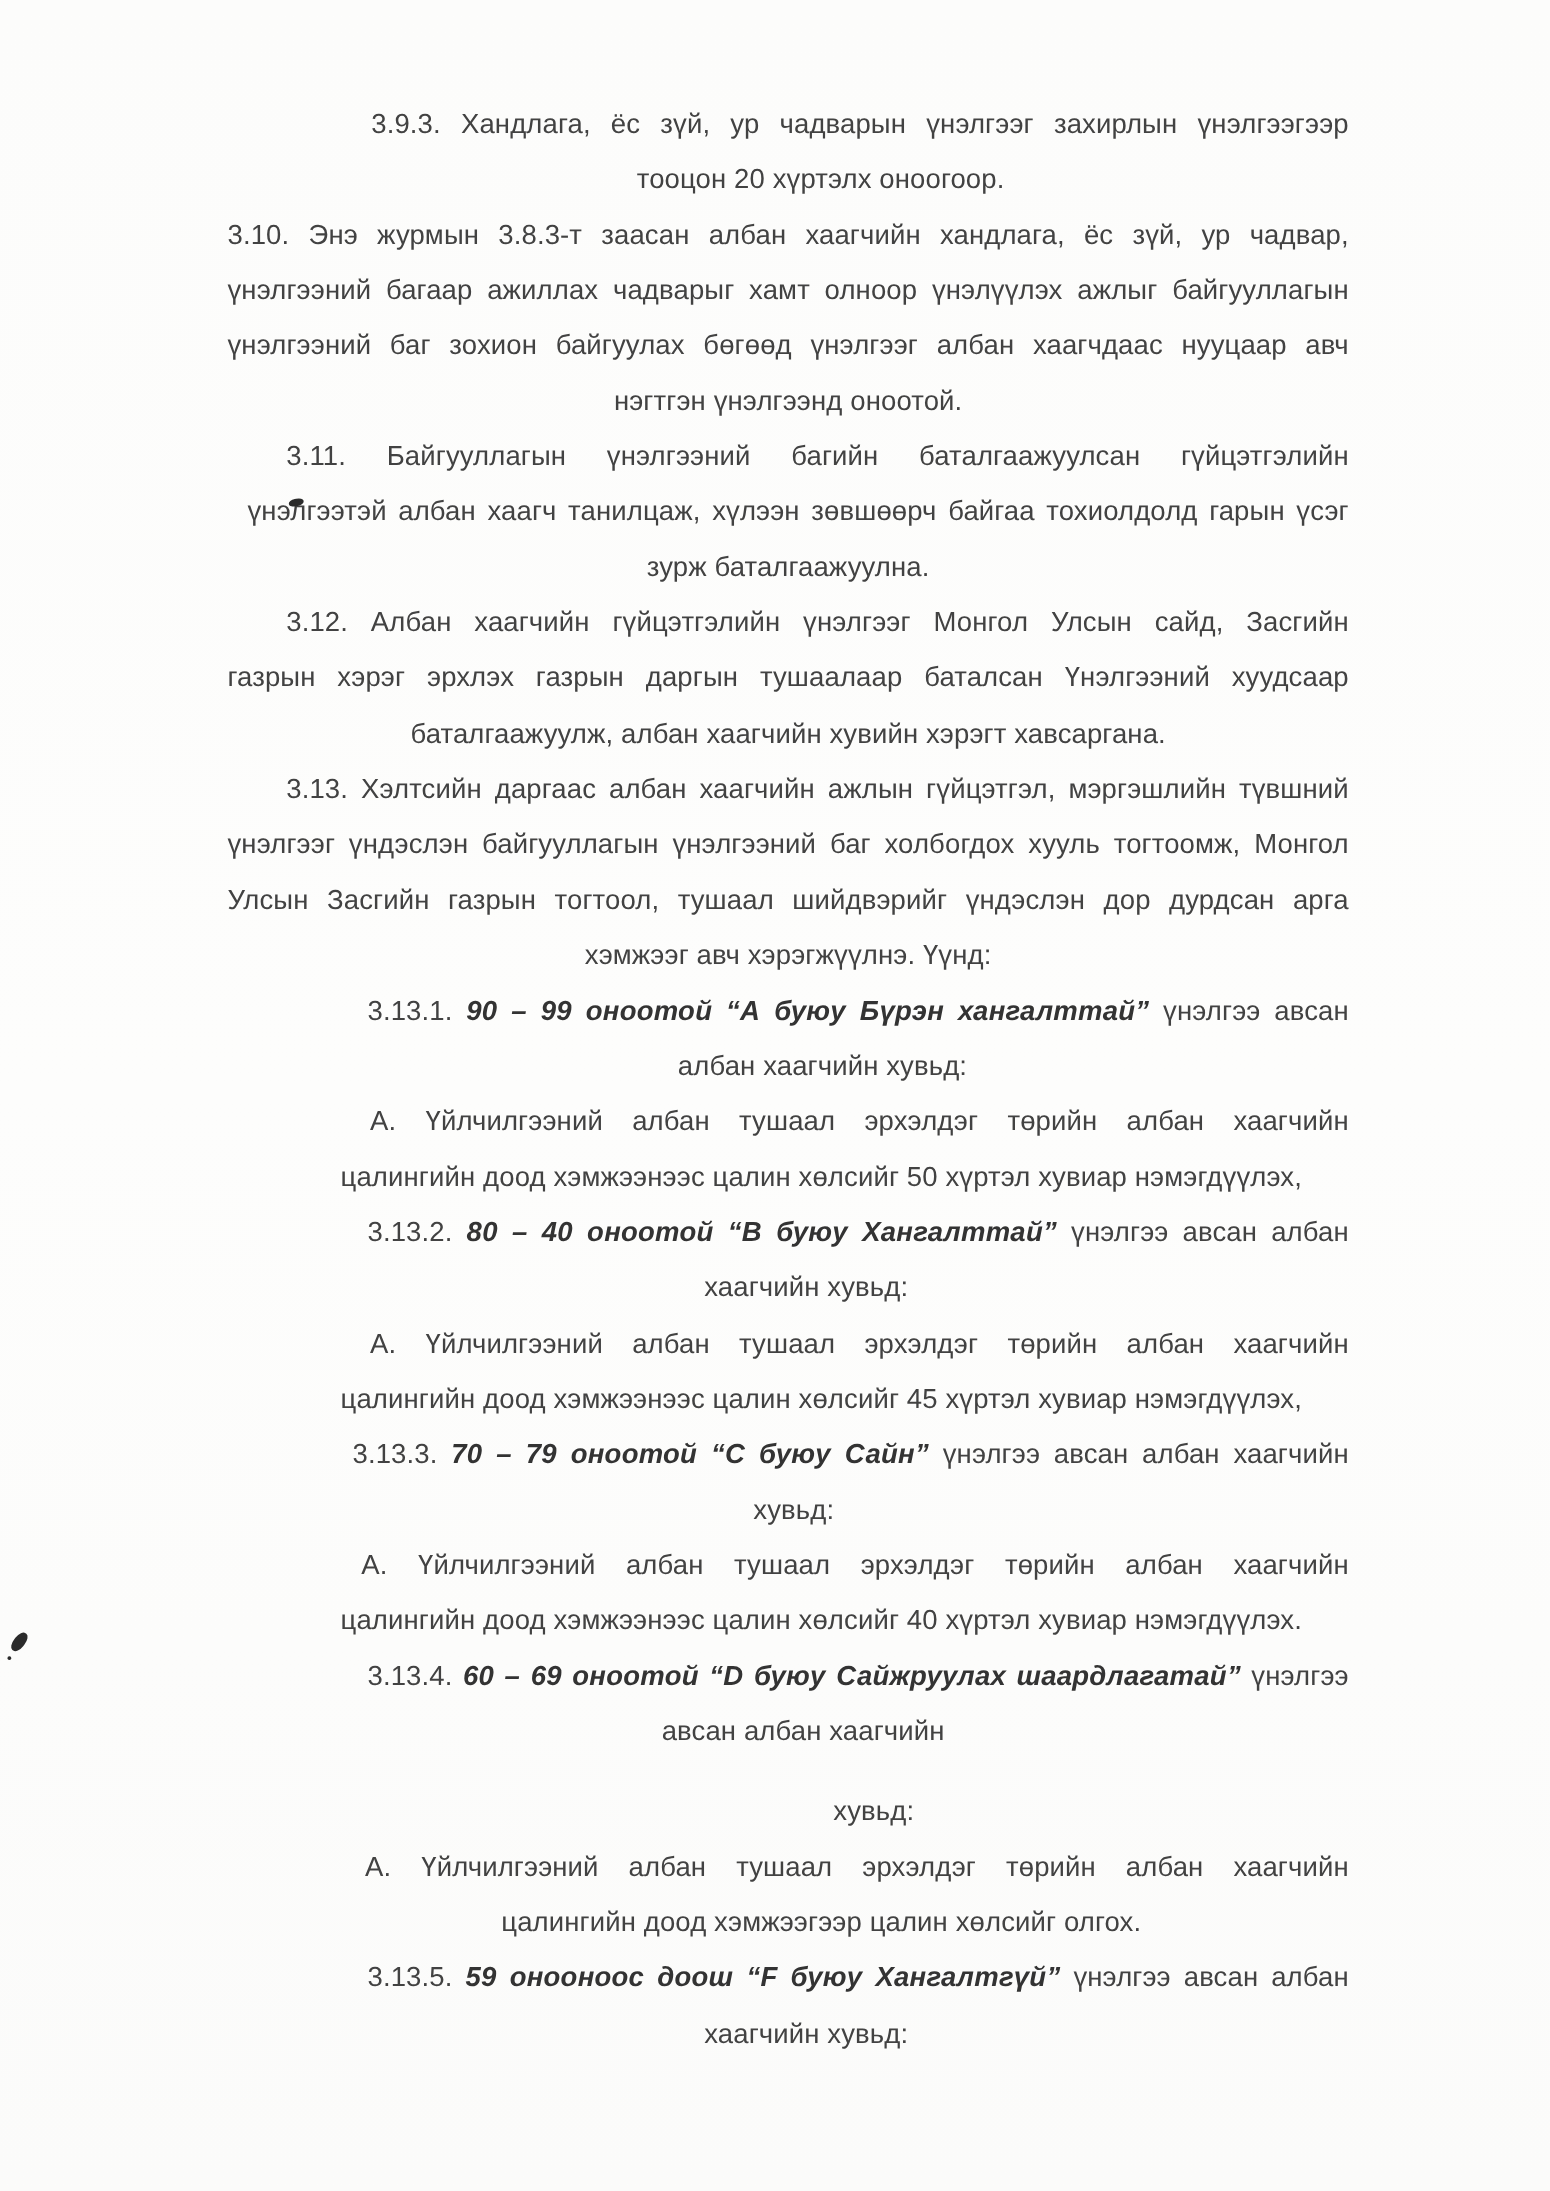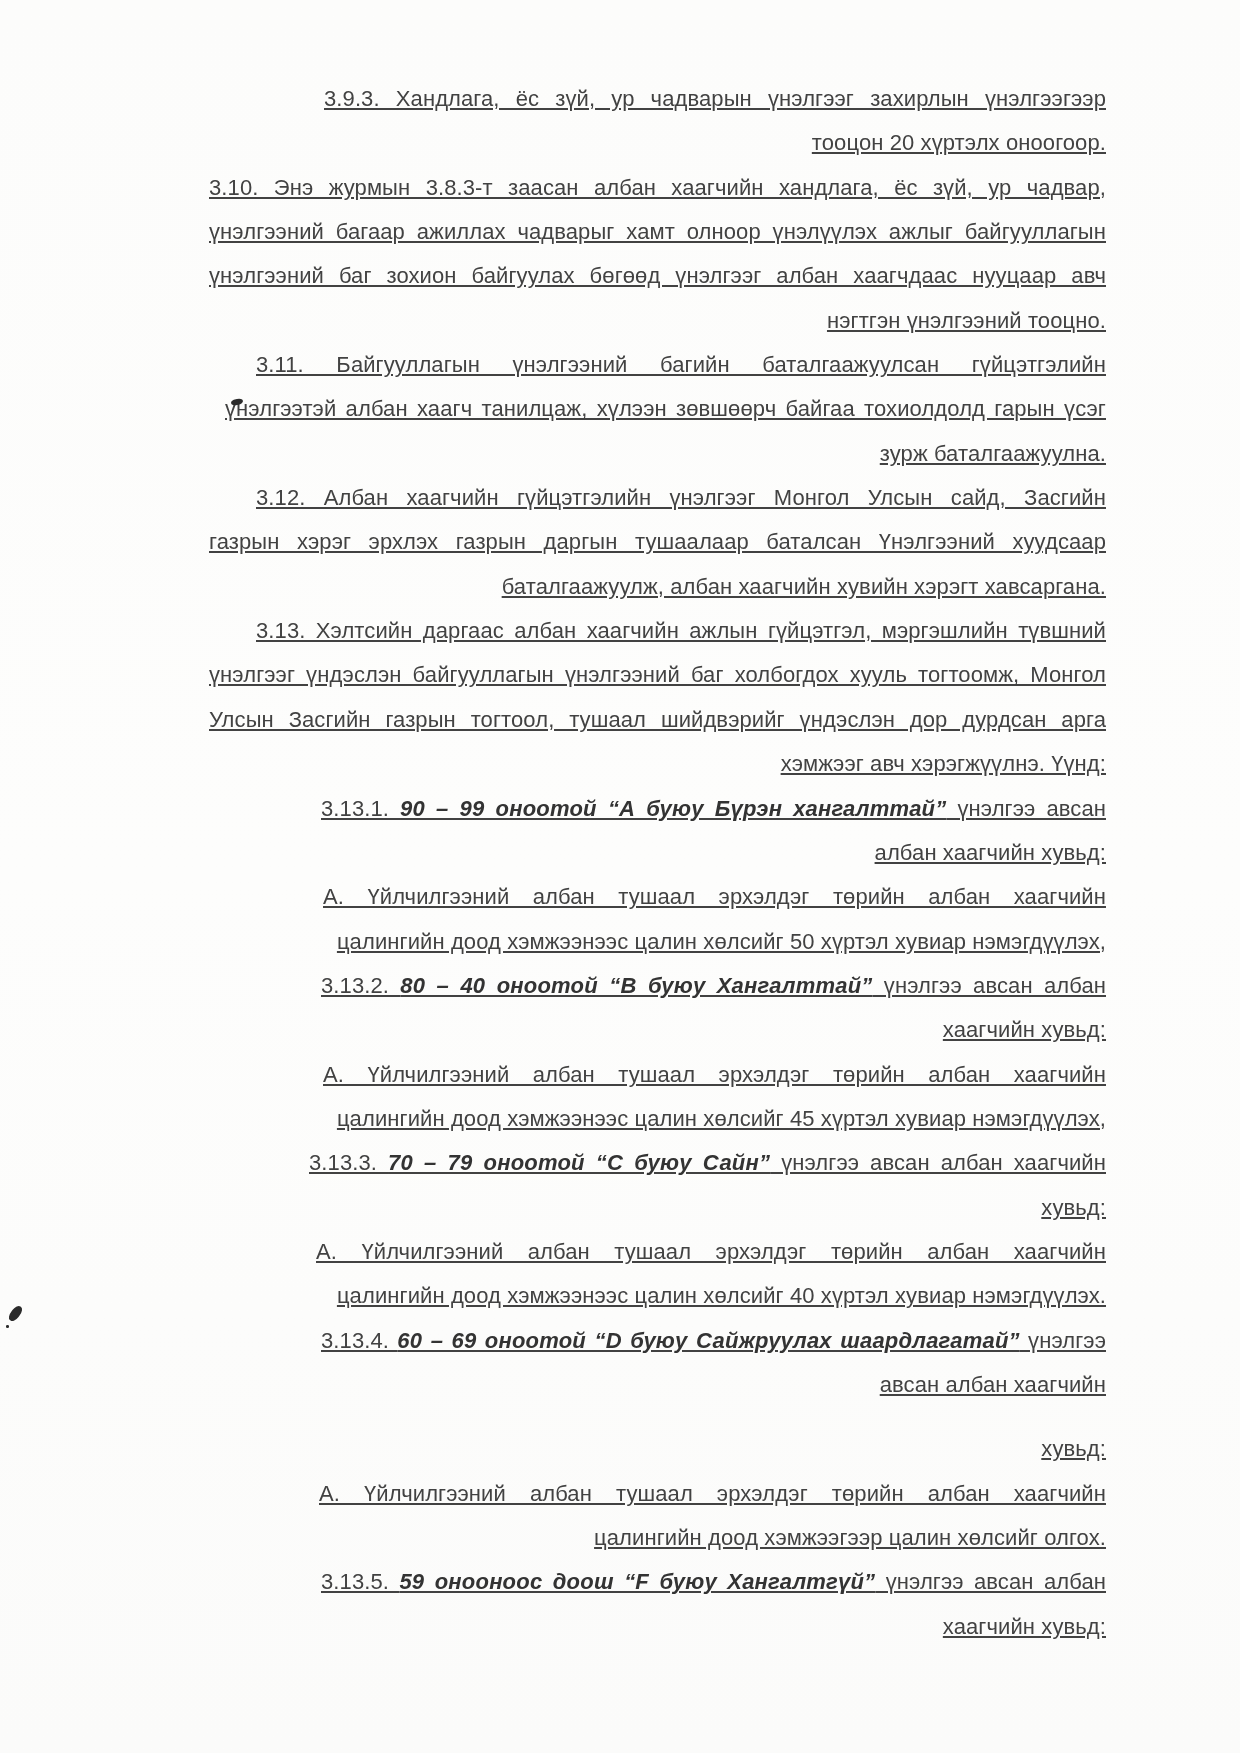--- a/index.html
+++ b/index.html
@@ -9,32 +9,31 @@
     position: relative;
     font-family: "Liberation Sans", sans-serif;
     overflow: hidden;
   }
   .page {
     position: absolute; inset: 0;
     background: linear-gradient(180deg, #fcfcfb 0%, #fdfdfc 50%, #fbfbfa 100%);
   }
   .content {
     position: absolute;
-    left: 209px; top: 77px; width: 897px;
+    left: 182px; top: 77px; width: 897px;
     color: #424242;
     font-size: 22px;
     letter-spacing: 0.1px;
-    text-decoration: underline;
   }
   .para { margin: 0; }
   .line {
     height: 44.35px;
     line-height: 44.35px;
     white-space: nowrap;
-    text-align: right;
+    text-align: center;
   }
   .line.j {
     text-align: justify;
     text-align-last: justify;
   }
   .seg { }
   .seg.b {
     font-weight: 700;
     font-style: italic;
     color: #333333;
@@ -52,21 +51,21 @@
 <div class="page">
   <div class="content">
       <div class="para">
         <div class="line j" style="margin-left: 115px;"><span class="seg">3.9.3. Хандлага, ёс зүй, ур чадварын үнэлгээг захирлын үнэлгээгээр</span></div>
         <div class="line" style="margin-left: 52px;"><span class="seg">тооцон 20 хүртэлх оноогоор.</span></div>
       </div>
       <div class="para">
         <div class="line j" style=""><span class="seg">3.10. Энэ журмын 3.8.3-т заасан албан хаагчийн хандлага, ёс зүй, ур чадвар,</span></div>
         <div class="line j" style="margin-left: 0px;"><span class="seg">үнэлгээний багаар ажиллах чадварыг хамт олноор үнэлүүлэх ажлыг байгууллагын</span></div>
         <div class="line j" style="margin-left: 0px;"><span class="seg">үнэлгээний баг зохион байгуулах бөгөөд үнэлгээг албан хаагчдаас нууцаар авч</span></div>
-        <div class="line" style="margin-left: 0px;"><span class="seg">нэгтгэн үнэлгээний тооцно.</span></div>
+        <div class="line" style="margin-left: 0px;"><span class="seg">нэгтгэн үнэлгээнд оноотой.</span></div>
       </div>
       <div class="para">
         <div class="line j" style="margin-left: 47px;"><span class="seg">3.11. Байгууллагын үнэлгээний багийн баталгаажуулсан гүйцэтгэлийн</span></div>
         <div class="line j" style="margin-left: 16px;"><span class="seg">үнэлгээтэй албан хаагч танилцаж, хүлээн зөвшөөрч байгаа тохиолдолд гарын үсэг</span></div>
         <div class="line" style="margin-left: 0px;"><span class="seg">зурж баталгаажуулна.</span></div>
       </div>
       <div class="para">
         <div class="line j" style="margin-left: 47px;"><span class="seg">3.12. Албан хаагчийн гүйцэтгэлийн үнэлгээг Монгол Улсын сайд, Засгийн</span></div>
         <div class="line j" style="margin-left: 0px;"><span class="seg">газрын хэрэг эрхлэх газрын даргын тушаалаар баталсан Үнэлгээний хуудсаар</span></div>
         <div class="line" style="margin-left: 0px;"><span class="seg">баталгаажуулж, албан хаагчийн хувийн хэрэгт хавсаргана.</span></div>

